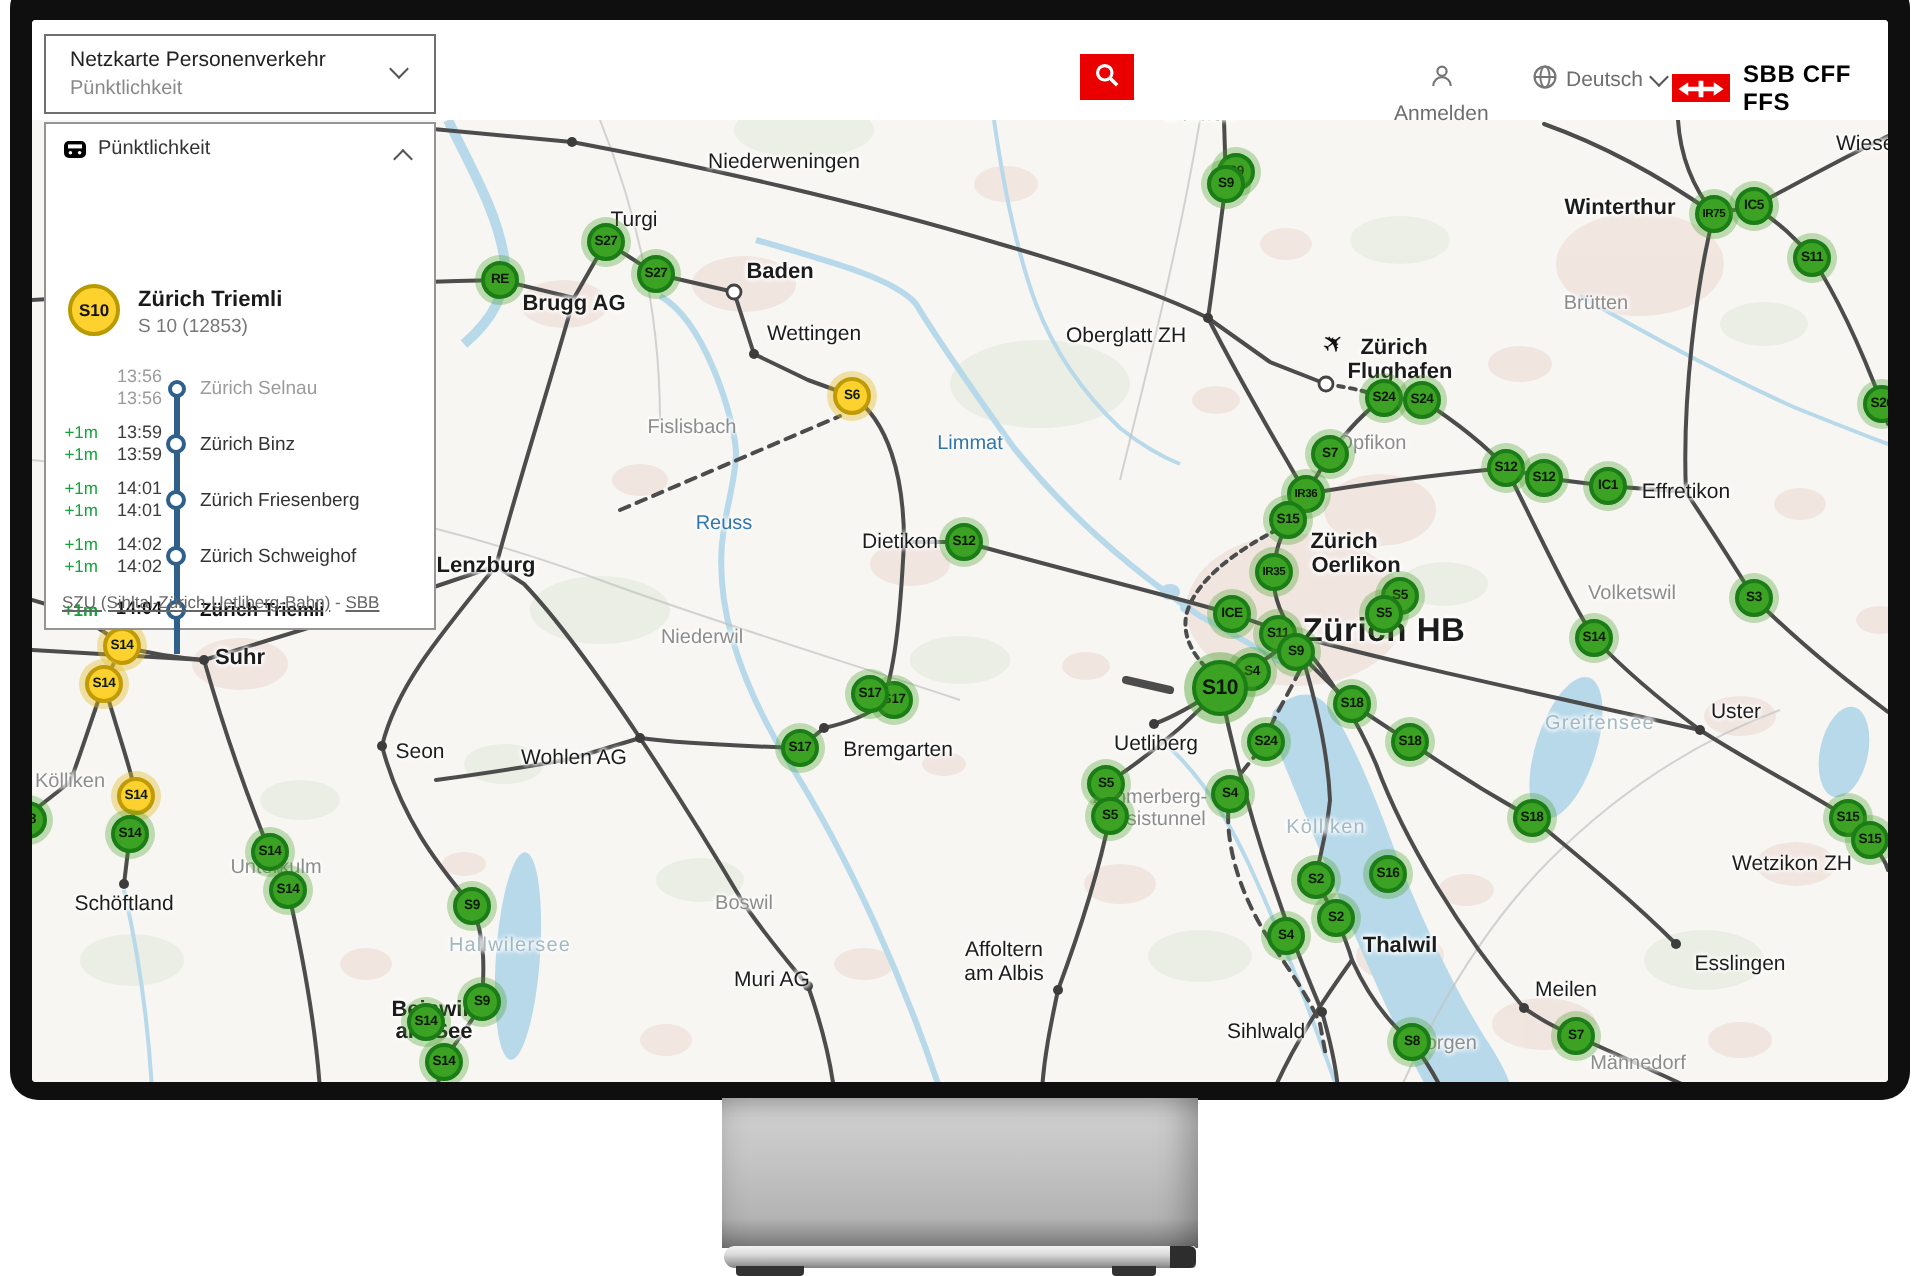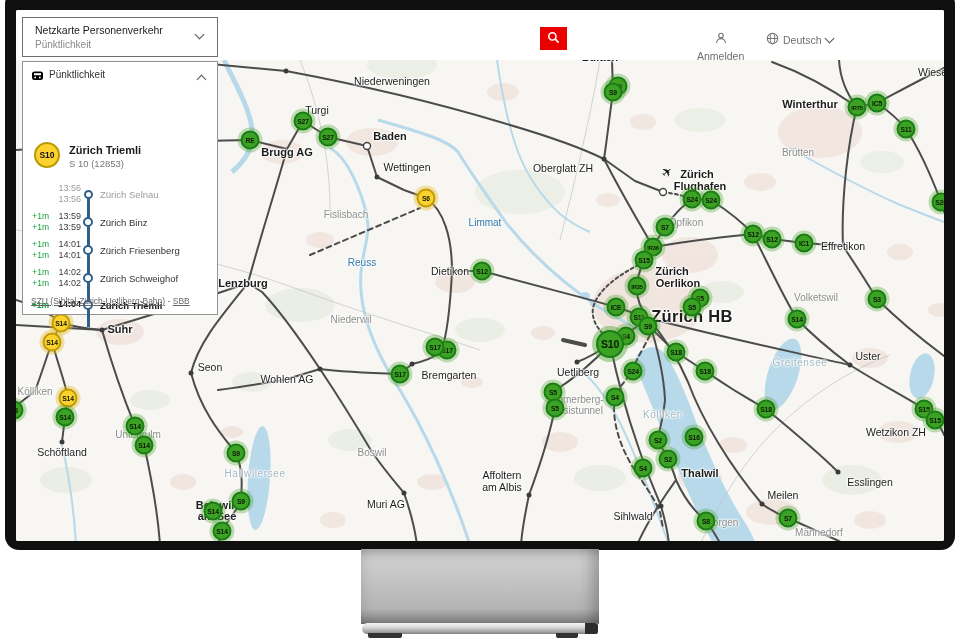--- a/index.html
+++ b/index.html
@@ -250,26 +250,26 @@
         <span class="mlabel g" style="left: 800px; top: 237px;">Volketswil</span>
         <span class="mlabel g" style="left: 670px; top: 162px;">Opfikon</span>
         <span class="mlabel b" style="left: 656px; top: 211px;">Zürich</span>
         <span class="mlabel b" style="left: 662px; top: 223px;">Oerlikon</span>
         <span class="mlabel big" style="left: 676px; top: 256px;">Zürich HB</span>
         <span class="mlabel g" style="left: 335px; top: 259px;">Niederwil</span>
         <span class="mlabel b" style="left: 227px; top: 223px;">Lenzburg</span>
         <span class="mlabel " style="left: 271px; top: 319px;">Wohlen AG</span>
         <span class="mlabel " style="left: 433px; top: 315px;">Bremgarten</span>
         <span class="mlabel b" style="left: 104px; top: 269px;">Suhr</span>
-        <span class="mlabel " style="left: 194px; top: 307px;">Seon</span>
+        <span class="mlabel " style="left: 194px; top: 316px;">Seon</span>
         <span class="mlabel g" style="left: 19px; top: 331px;">Kölliken</span>
         <span class="mlabel g" style="left: 122px; top: 374px;">Unterkulm</span>
         <span class="mlabel " style="left: 46px; top: 392px;">Schöftland</span>
         <span class="mlabel g" style="left: 356px; top: 392px;">Boswil</span>
-        <span class="mlabel " style="left: 362px; top: 444px; padding-left: 16px;">Muri AG</span>
+        <span class="mlabel " style="left: 362px; top: 430px; padding-left: 16px;">Muri AG</span>
         <span class="mlabel " style="left: 486px; top: 415px;">Affoltern</span>
         <span class="mlabel " style="left: 486px; top: 427px;">am Albis</span>
         <span class="mlabel " style="left: 562px; top: 312px;">Uetliberg</span>
         <span class="mlabel g" style="left: 559px; top: 339px;">Zimmerberg-</span>
         <span class="mlabel g" style="left: 561px; top: 350px;">Basistunnel</span>
         <span class="mlabel lk" style="left: 647px; top: 354px;">Kölliken</span>
         <span class="mlabel lk" style="left: 784px; top: 302px;">Greifensee</span>
         <span class="mlabel lk" style="left: 239px; top: 413px;">Hallwilersee</span>
         <span class="mlabel " style="left: 852px; top: 296px;">Uster</span>
         <span class="mlabel " style="left: 880px; top: 372px;">Wetzikon ZH</span>
@@ -363,20 +363,33 @@
         <span>
           <svg width="13" height="13" viewBox="0 0 13 13">
               <circle cx="6.5" cy="6.5" r="5.2" fill="none" stroke="#767676" stroke-width="1.1"></circle>
               <ellipse cx="6.5" cy="6.5" rx="2.3" ry="5.2" fill="none" stroke="#767676" stroke-width="1"></ellipse>
               <line x1="1.3" y1="6.5" x2="11.7" y2="6.5" stroke="#767676" stroke-width="1"></line>
             </svg>
         </span>
         <span>Deutsch</span>
         <span class="chev"></span>
       </div>
+      <div class="logo">
+        <span class="logo-flag">
+          <svg width="27" height="11" viewBox="0 0 36 14">
+              <g fill="#fff">
+                <rect x="16.4" y="1.5" width="3.2" height="11"></rect>
+                <rect x="8" y="5.5" width="20" height="3"></rect>
+                <polygon points="3,7 9.5,2.5 9.5,11.5"></polygon>
+                <polygon points="33,7 26.5,2.5 26.5,11.5"></polygon>
+              </g>
+            </svg>
+        </span>
+        <span class="logo-text">SBB CFF FFS</span>
+      </div>
     </div>
 
     <div class="layerbox">
       <div class="t1">Netzkarte Personenverkehr</div>
       <div class="t2">Pünktlichkeit</div>
       <span class="chev"></span>
     </div>
 
     <div class="panel">
       <div class="panel-hdr">

